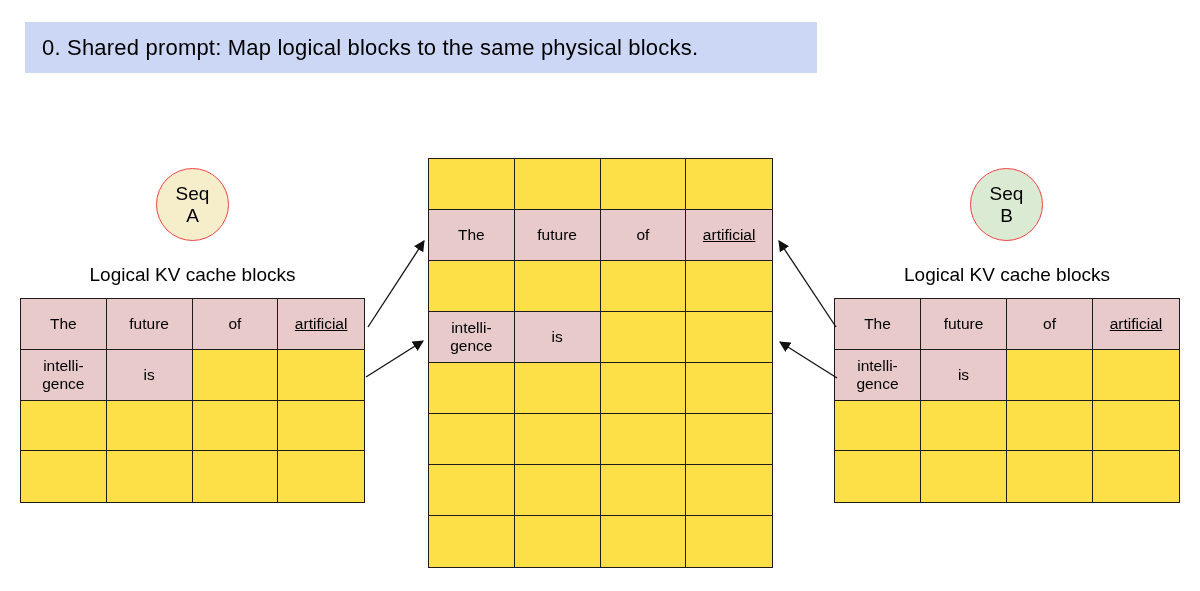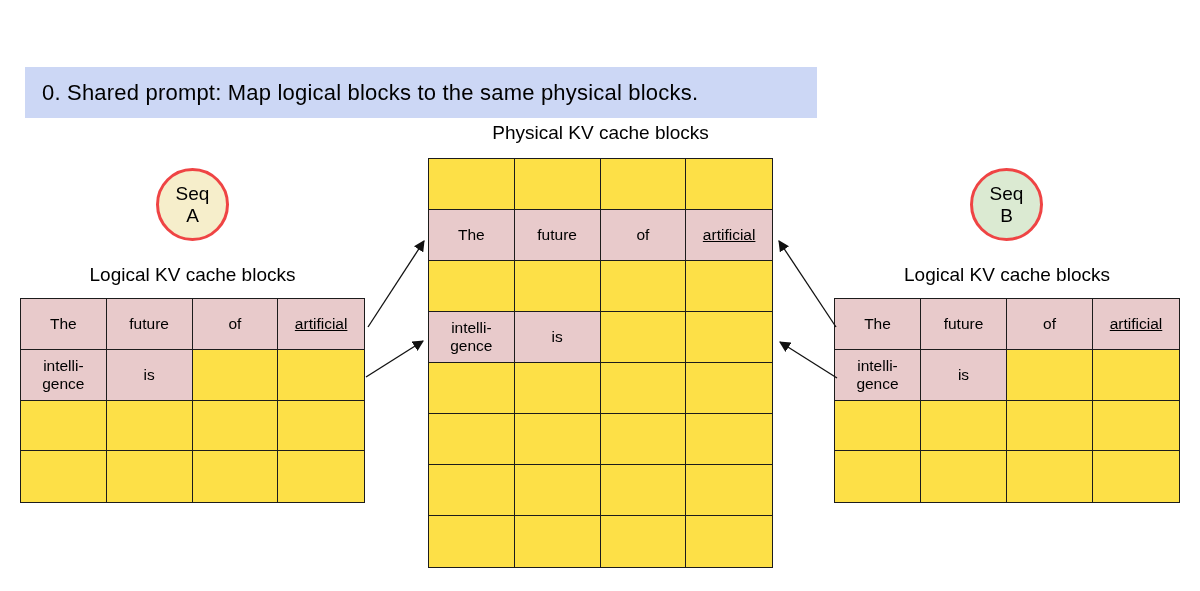--- a/index.html
+++ b/index.html
@@ -21,34 +21,33 @@
     left: 25px;
     top: 22px;
     width: 792px;
     height: 51px;
     display: flex;
     align-items: center;
     padding-left: 17px;
     box-sizing: border-box;
     font-size: 22px;
     letter-spacing: 0.2px;
-    margin-top: 45px;
   }
   .section-title {
     position: absolute;
     text-align: center;
     font-size: 19px;
     white-space: nowrap;
   }
   .seq-circle {
     position: absolute;
     width: 73px;
     height: 73px;
     border-radius: 50%;
-    border: 3px solid #ef4444;
+    border: 1px solid #ef4444;
     display: flex;
     align-items: center;
     justify-content: center;
     text-align: center;
     font-size: 19px;
     line-height: 1.12;
     white-space: pre-line;
     box-sizing: border-box;
   }
   .kv-table {
@@ -87,21 +86,20 @@
 </style>
 </head>
 <body>
 
 <div id="canvas">
 
   <div class="banner" style="background: rgb(204, 215, 245);">
     <span>0. Shared prompt: Map logical blocks to the same physical blocks.</span>
   </div>
 
-  <div class="section-title" style="left:428px; top:122px; width:345px;">Physical KV cache blocks</div>
 
   <div class="seq-circle" style="left: 156px; top: 168px; background: rgb(246, 238, 203);">Seq
 A</div>
   <div class="seq-circle" style="left: 970px; top: 168px; background: rgb(219, 234, 210);">Seq
 B</div>
 
   <div class="section-title" style="left:20px; top:264px; width:345px;">Logical KV cache blocks</div>
   <div class="section-title" style="left:834px; top:264px; width:346px;">Logical KV cache blocks</div>
 
   <div id="logical-a" class="kv-table">

